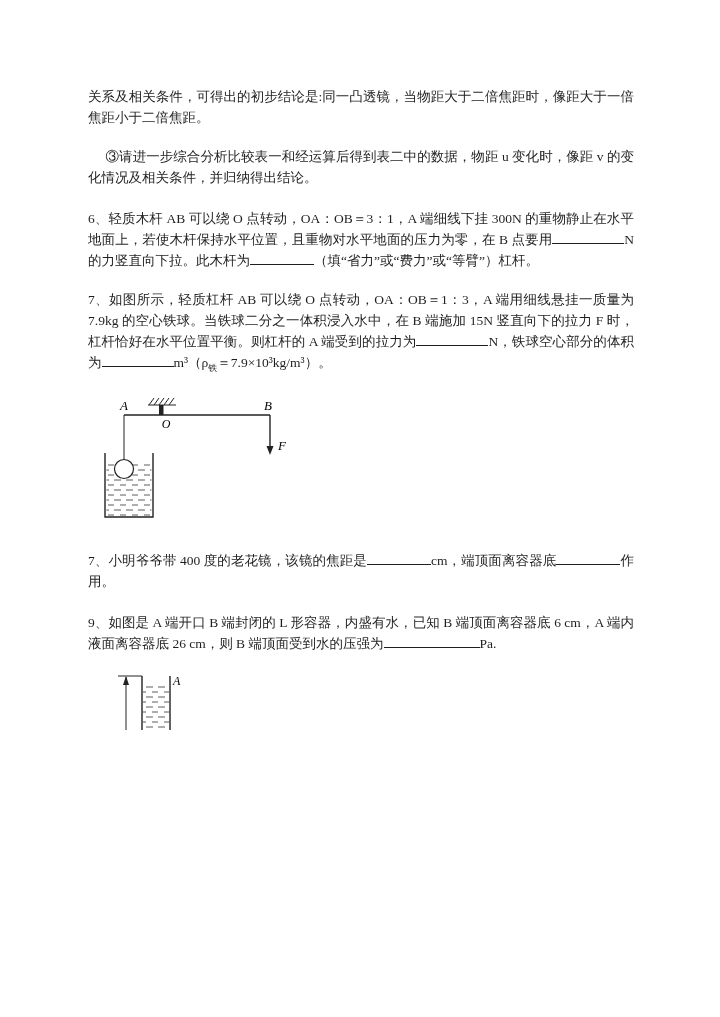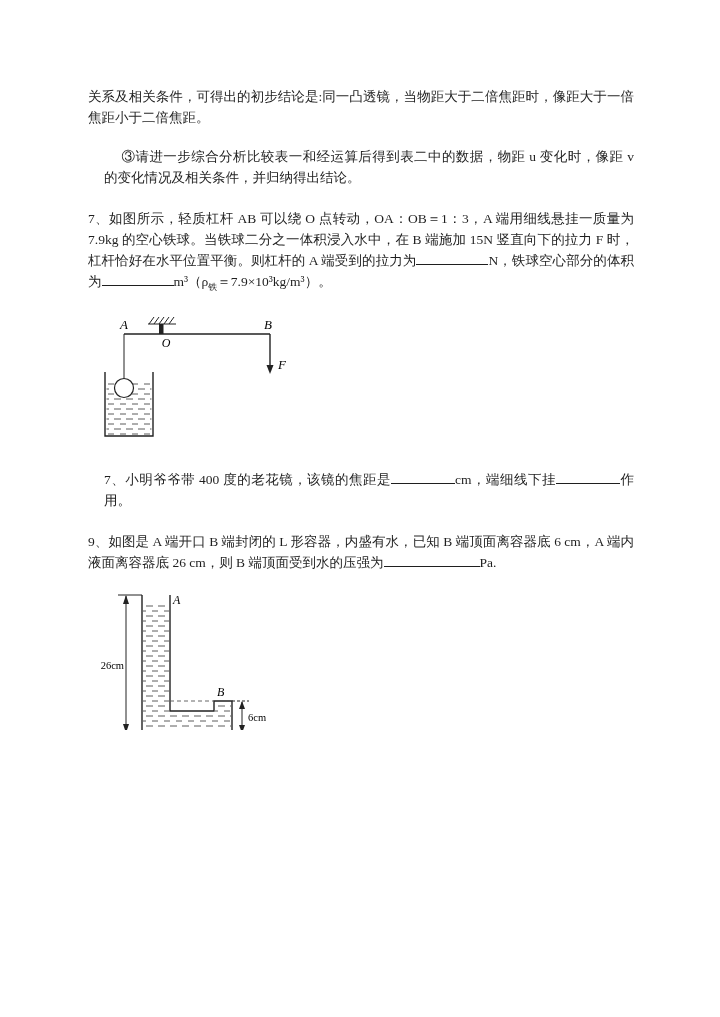--- a/index.html
+++ b/index.html
@@ -14,21 +14,21 @@
   }
   .content{
     position:absolute;
     left:88px;top:86px;
     width:546px;
     font-size:13.5px;
     line-height:21px;
     text-align:justify;
   }
   p.para{margin:0 0 18px 0;}
-  p.mb20{margin-bottom:20px;margin-left:16px;}
+  p.mb20{margin-bottom:20px;}
   p.mb6{}
   p.mb10{margin-bottom:10px;}
   .indent{text-indent:1.3em;}
   .blank{
     display:inline-block;
     border-bottom:1px solid #1f1f1f;
     height:13px;
     vertical-align:baseline;
   }
   .w64{width:64px}.w72{width:72px}.w96{width:96px}.w115{width:115px}.w165{width:165px}
@@ -44,20 +44,21 @@
 
 <div class="page">
   <div class="content">
 
     <p class="para">关系及相关条件，可得出的初步结论是:同一凸透镜，当物距大于二倍焦距时，像距大于一倍焦距小于二倍焦距。</p>
 
     <p class="para indent mb20">③请进一步综合分析比较表一和经运算后得到表二中的数据，物距 u 变化时，像距 v 的变化情况及相关条件，并归纳得出结论。</p>
 
 
 
+    <p class="para"><span>6、轻质木杆 AB 可以绕 O 点转动，OA：OB＝3：1，A 端细线下挂 300N 的重物静止在水平地面上，若使木杆保持水平位置，且重物对水平地面的压力为零，在 B 点要用</span><span class="blank w72"></span><span>N 的力竖直向下拉。此木杆为</span><span class="blank w64"></span><span>（填“省力”或“费力”或“等臂”）杠杆。</span></p>
 
     <p class="para mb6"><span>7、如图所示，轻质杠杆 AB 可以绕 O 点转动，OA：OB＝1：3，A 端用细线悬挂一质量为 7.9kg 的空心铁球。当铁球二分之一体积浸入水中，在 B 端施加 15N 竖直向下的拉力 F 时，杠杆恰好在水平位置平衡。则杠杆的 A 端受到的拉力为</span><span class="blank w72"></span><span>N，铁球空心部分的体积为</span><span class="blank w72"></span><span>m³（ρ</span><sub class="rho">铁</sub><span>＝7.9×10³kg/m³）。</span></p>
 
     <div class="figure fig1">
       <svg width="230" height="135" viewBox="0 0 230 135">
         <defs>
           <pattern id="waterPat" width="12" height="10" patternUnits="userSpaceOnUse">
             <line x1="0" y1="3" x2="7" y2="3" stroke="#4a4a4a" stroke-width="0.9"></line>
             <line x1="6" y1="8" x2="13" y2="8" stroke="#4a4a4a" stroke-width="0.9"></line>
           </pattern>
@@ -87,21 +88,21 @@
 
         <line x1="22" y1="18" x2="22" y2="63" stroke="#222" stroke-width="1"></line>
 
         <rect x="4.5" y="64" width="45" height="55" fill="url(#waterPat)"></rect>
         <path d="M3,56 L3,120 L51,120 L51,56" fill="none" stroke="#222" stroke-width="1.4"></path>
 
         <circle cx="22" cy="72" r="9.5" fill="#ffffff" stroke="#222" stroke-width="1.2"></circle>
       </svg>
     </div>
 
-    <p class="para mb20"><span>7、小明爷爷带 400 度的老花镜，该镜的焦距是</span><span class="blank w64"></span><span>cm，端细线下挂</span><span class="blank w64"></span><span>作用。</span></p>
+    <p class="para mb20"><span>7、小明爷爷带 400 度的老花镜，该镜的焦距是</span><span class="blank w64"></span><span>cm，端顶面离容器底</span><span class="blank w64"></span><span>作用。</span></p>
 
     <p class="para mb10"><span>9、如图是 A 端开口 B 端封闭的 L 形容器，内盛有水，已知 B 端顶面离容器底 6 cm，A 端内液面离容器底 26 cm，则 B 端顶面受到水的压强为</span><span class="blank w96"></span><span>Pa.</span></p>
 
     <div class="figure fig2">
       <svg width="200" height="165" viewBox="0 0 200 165">
 
         <path d="M45,20 L71,20 L71,129 L117,129 L117,119 L133,119 L133,149 L45,149 Z" fill="url(#waterPat)"></path>
 
         <path d="M44,12 L44,150 L134,150 L134,118 L116,118 L116,128 L72,128 L72,12" fill="none" stroke="#222" stroke-width="1.4"></path>
 

